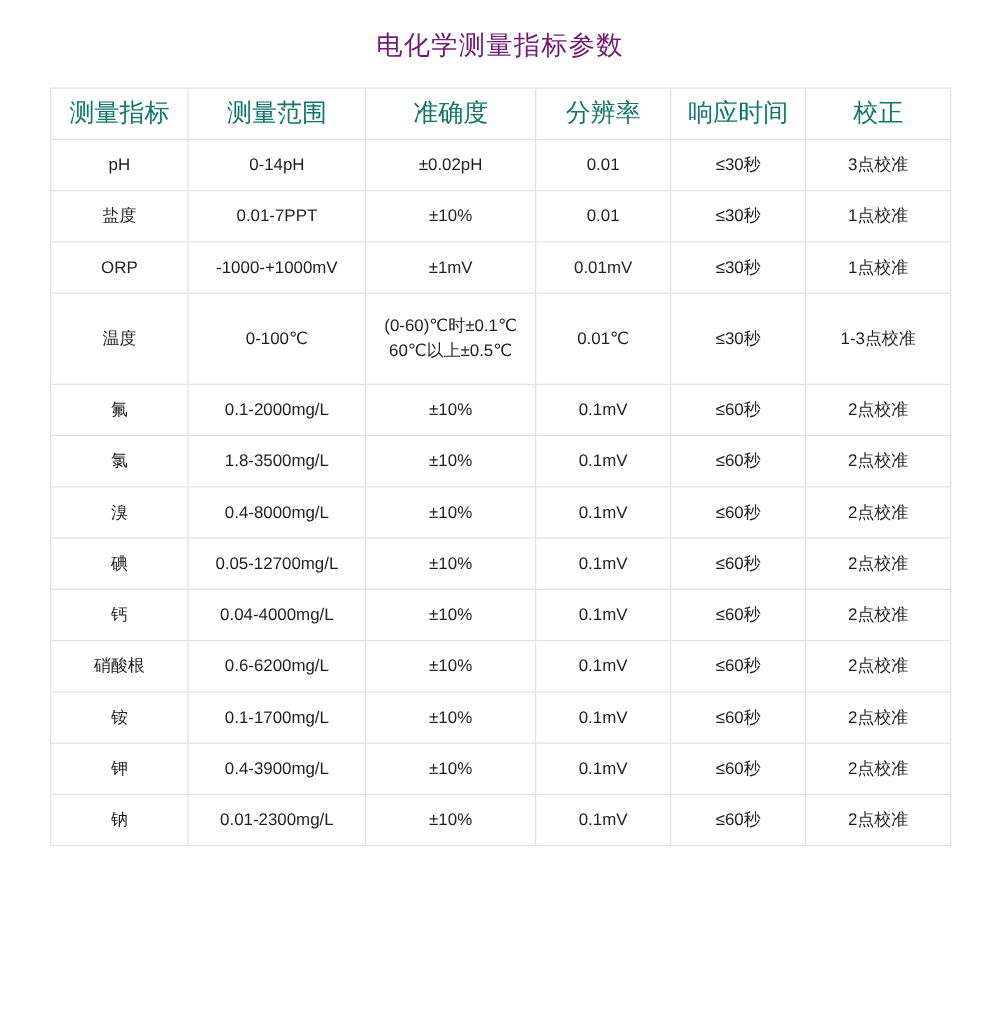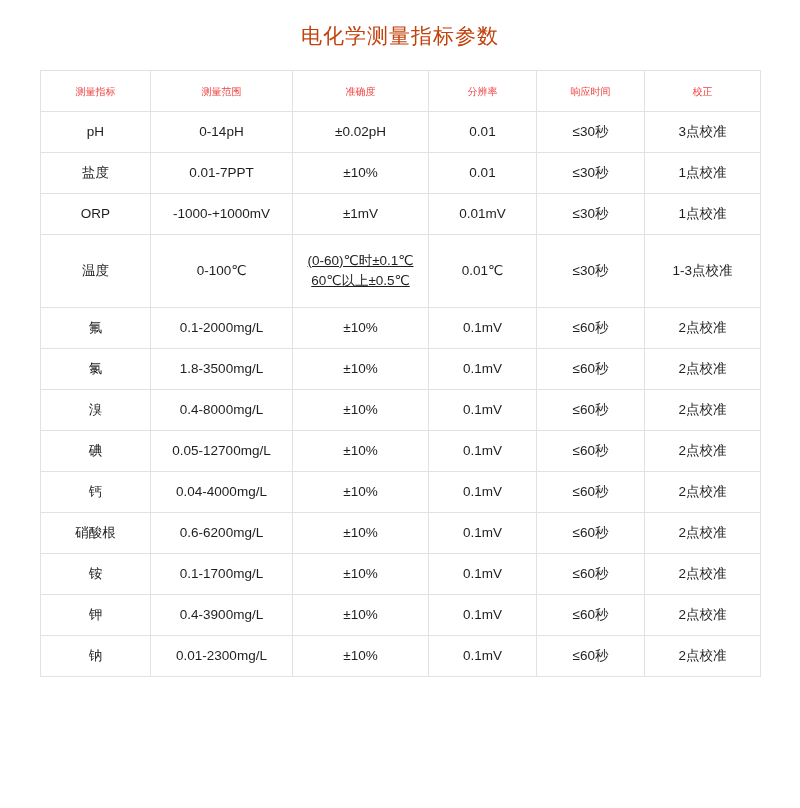--- a/index.html
+++ b/index.html
@@ -18,21 +18,21 @@
     width: 800px;
     height: 808px;
     box-sizing: border-box;
     padding: 0;
     position: relative;
   }
   .doc-title {
     text-align: center;
     font-size: 21px;
     font-weight: 400;
-    color: #c2410c;
+    color: #701a75;
     letter-spacing: 1px;
     margin: 22px 0 20px 0;
   }
   .table-wrap {
     margin: 0 auto;
     width: 720px;
   }
   table.spec-table {
     width: 720px;
     border-collapse: collapse;
@@ -44,39 +44,38 @@
     text-align: center;
     vertical-align: middle;
     font-size: 13.5px;
     font-weight: 400;
     color: #1f1f1f;
     padding: 0 2px;
     line-height: 1.5;
   }
   table.spec-table thead th {
     height: 40px;
-    font-size: 10px;
-    color: #ef4444;
+    font-size: 20px;
+    color: #0f766e;
   }
   table.spec-table tbody td {
     height: 40px;
   }
   table.spec-table tbody tr.tall td {
     height: 72px;
   }
   .col-0 { width: 110px; }
   .col-1 { width: 142px; }
   .col-2 { width: 136px; }
   .col-3 { width: 108px; }
   .col-4 { width: 108px; }
   .col-5 { width: 116px; }
   .multiline {
     white-space: pre-line;
     line-height: 1.55;
-    text-decoration: underline;
   }
 </style>
 </head>
 <body>
 
 <div class="page">
 
   <h1 class="doc-title">电化学测量指标参数</h1>
 
   <div class="table-wrap">

